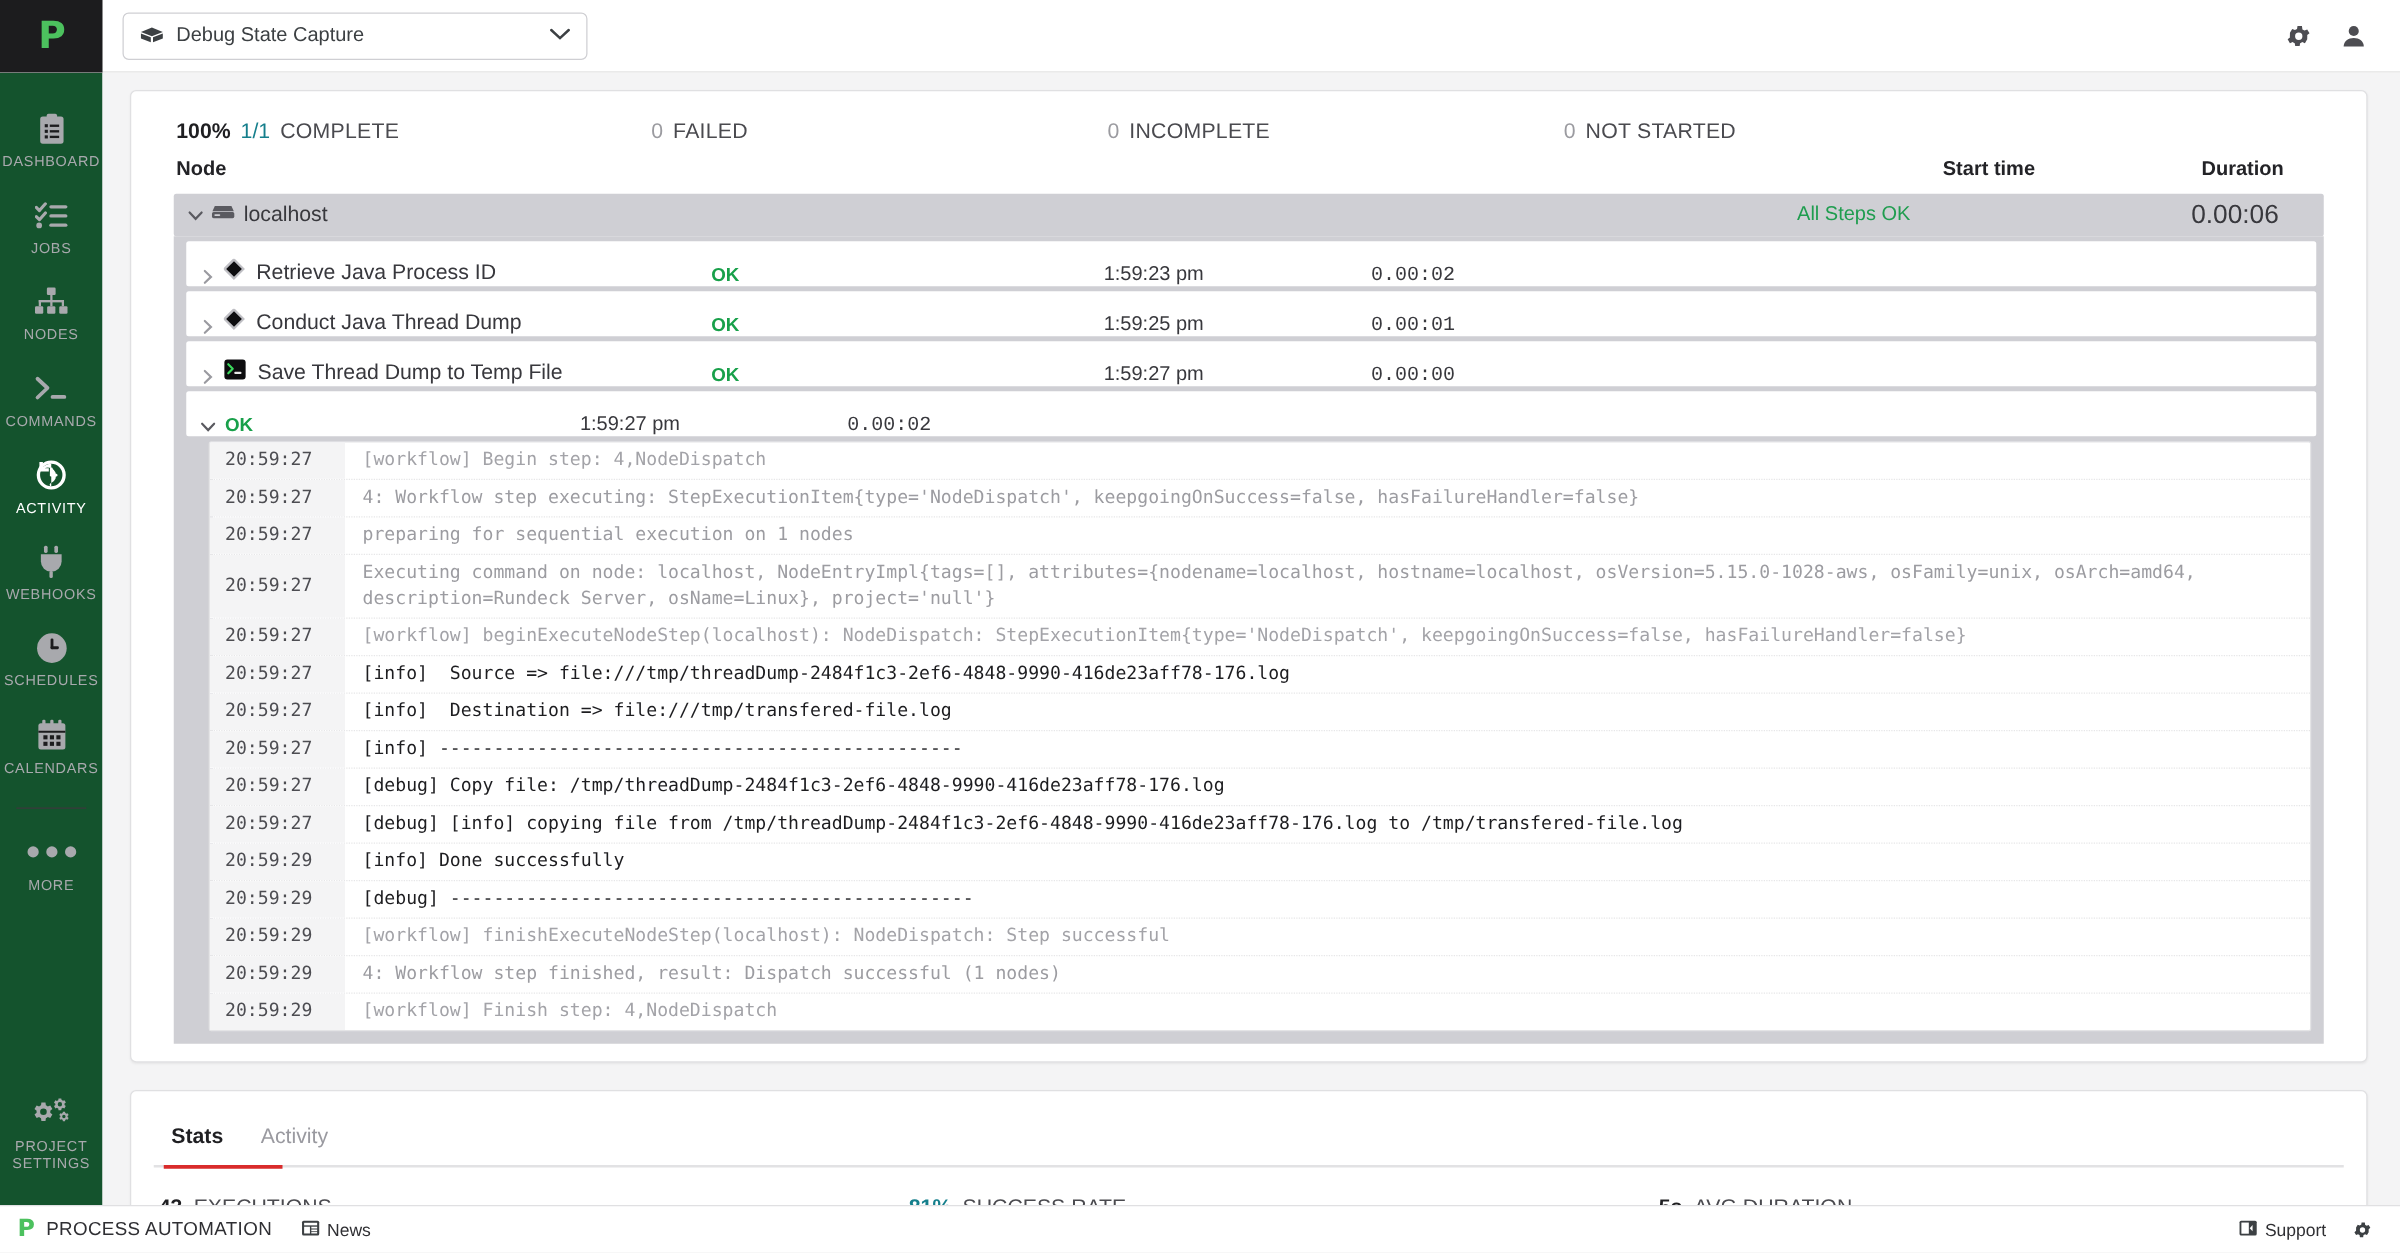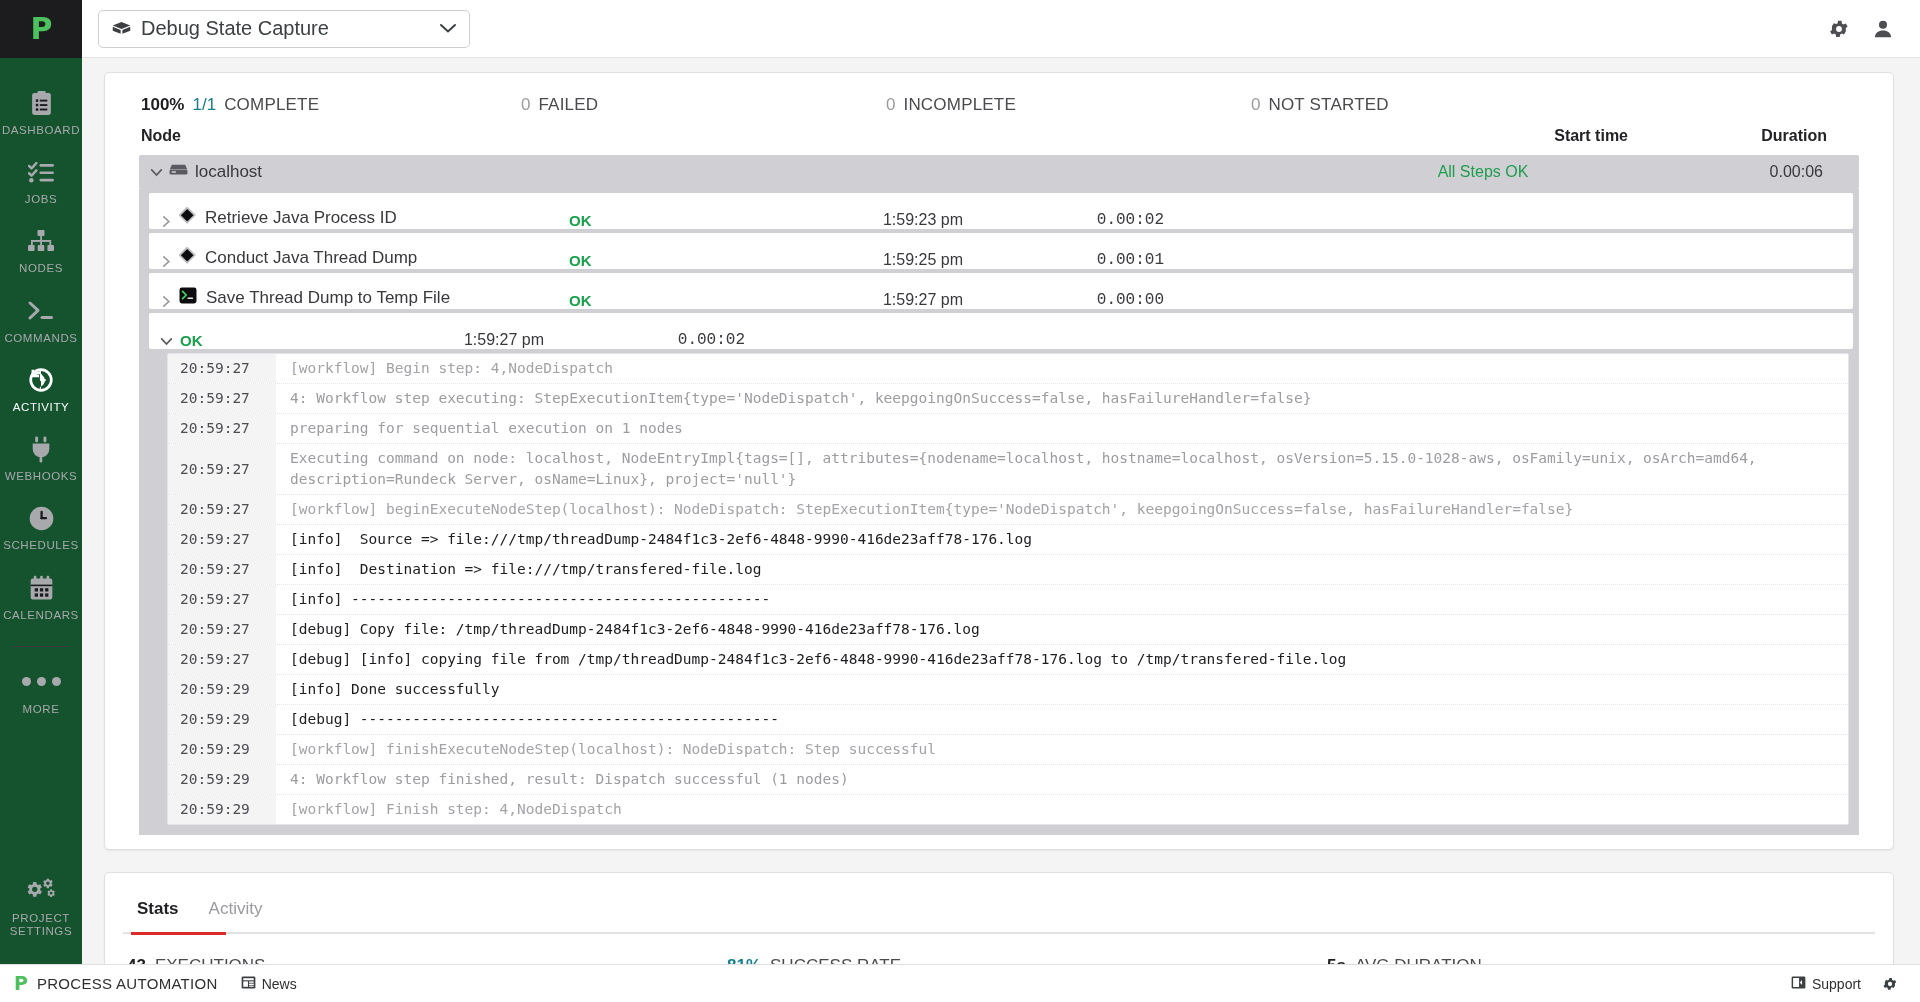--- a/index.html
+++ b/index.html
@@ -33,21 +33,21 @@
     margin-left: 16px;
     width: 372px; height: 38px;
     border: 1px solid #cfcfd3; border-radius: 5px;
     background: #fff;
     display: flex; align-items: center; gap: 9px;
     padding: 0 12px;
     cursor: pointer;
   }
   .proj-select .boxicon { flex: 0 0 auto; display:flex; }
   .proj-name {
-    font-size: 20px; color: #3c4043; font-weight: 400;
+    font-size: 16px; color: #3c4043; font-weight: 400;
     flex: 1 1 auto; white-space: nowrap; overflow: hidden;
   }
   .chev { flex: 0 0 auto; }
   .topbar-right {
     margin-left: auto; display: flex; align-items: center;
     gap: 22px; padding-right: 26px;
   }
   .top-icon { cursor: pointer; display: flex; }
 
   
@@ -123,21 +123,21 @@
 
   .node-row {
     background: #cfcfd4;
     display: flex; align-items: center;
     height: 34px; padding: 0 6px 0 10px;
     border-radius: 2px;
   }
   .node-row .caret { margin-right: 5px; display: flex; cursor: pointer; }
   .node-name { font-size: 17px; color: #38383d; display: flex; align-items: flex-start; gap: 7px; flex: 1 1 auto; }
   .allsteps { color: #1f9d4f; font-size: 16px; width: 330px; text-align: center; }
-  .node-dur { width: 205px; text-align: right; padding-right: 30px; font-size: 16px; color: #38383d; }
+  .node-dur { width: 205px; text-align: right; padding-right: 30px; font-size: 21px; color: #38383d; }
 
   .steps { background: #cfcfd4; padding: 4px 6px 6px 10px; }
   .step-row {
     background: #fff;
     display: flex; align-items: flex-end;
     height: 36px; margin-bottom: 4px;
     padding: 0 6px 0 10px;
     border-radius: 2px;
   }
   .step-row .caret { margin-right: 6px; display: flex; cursor: pointer; }

